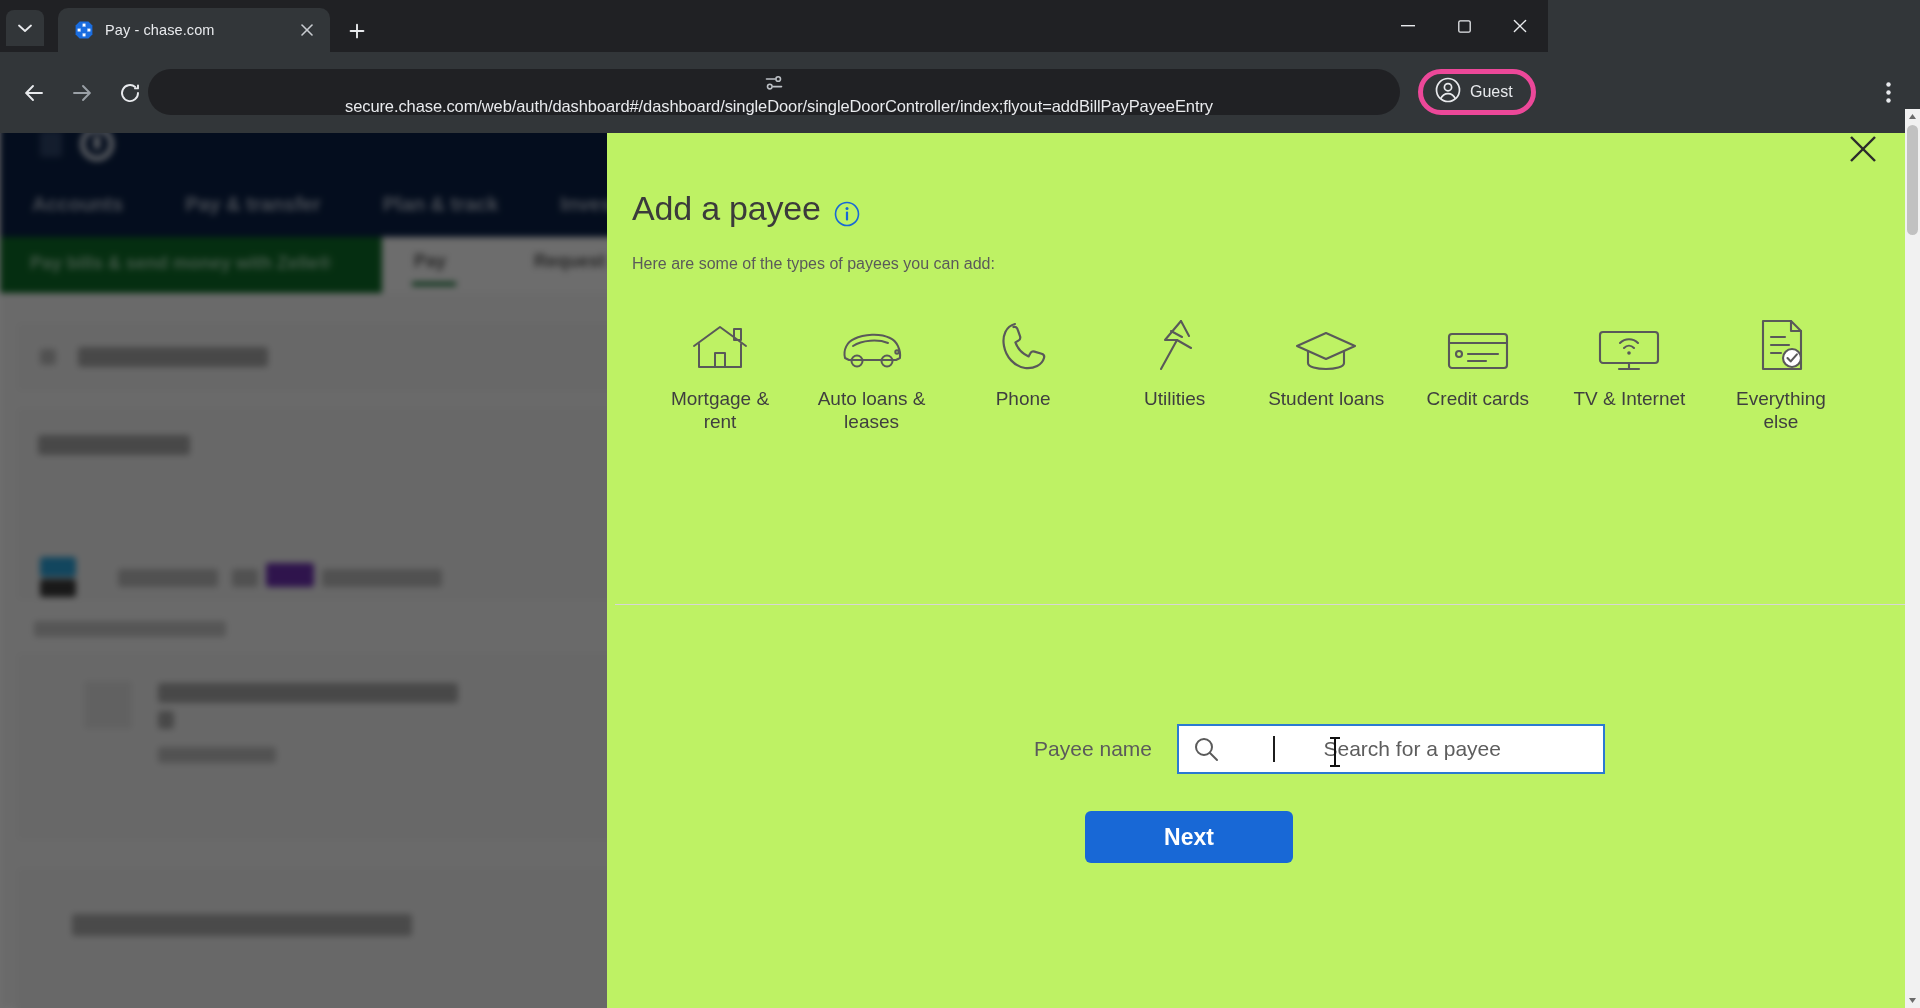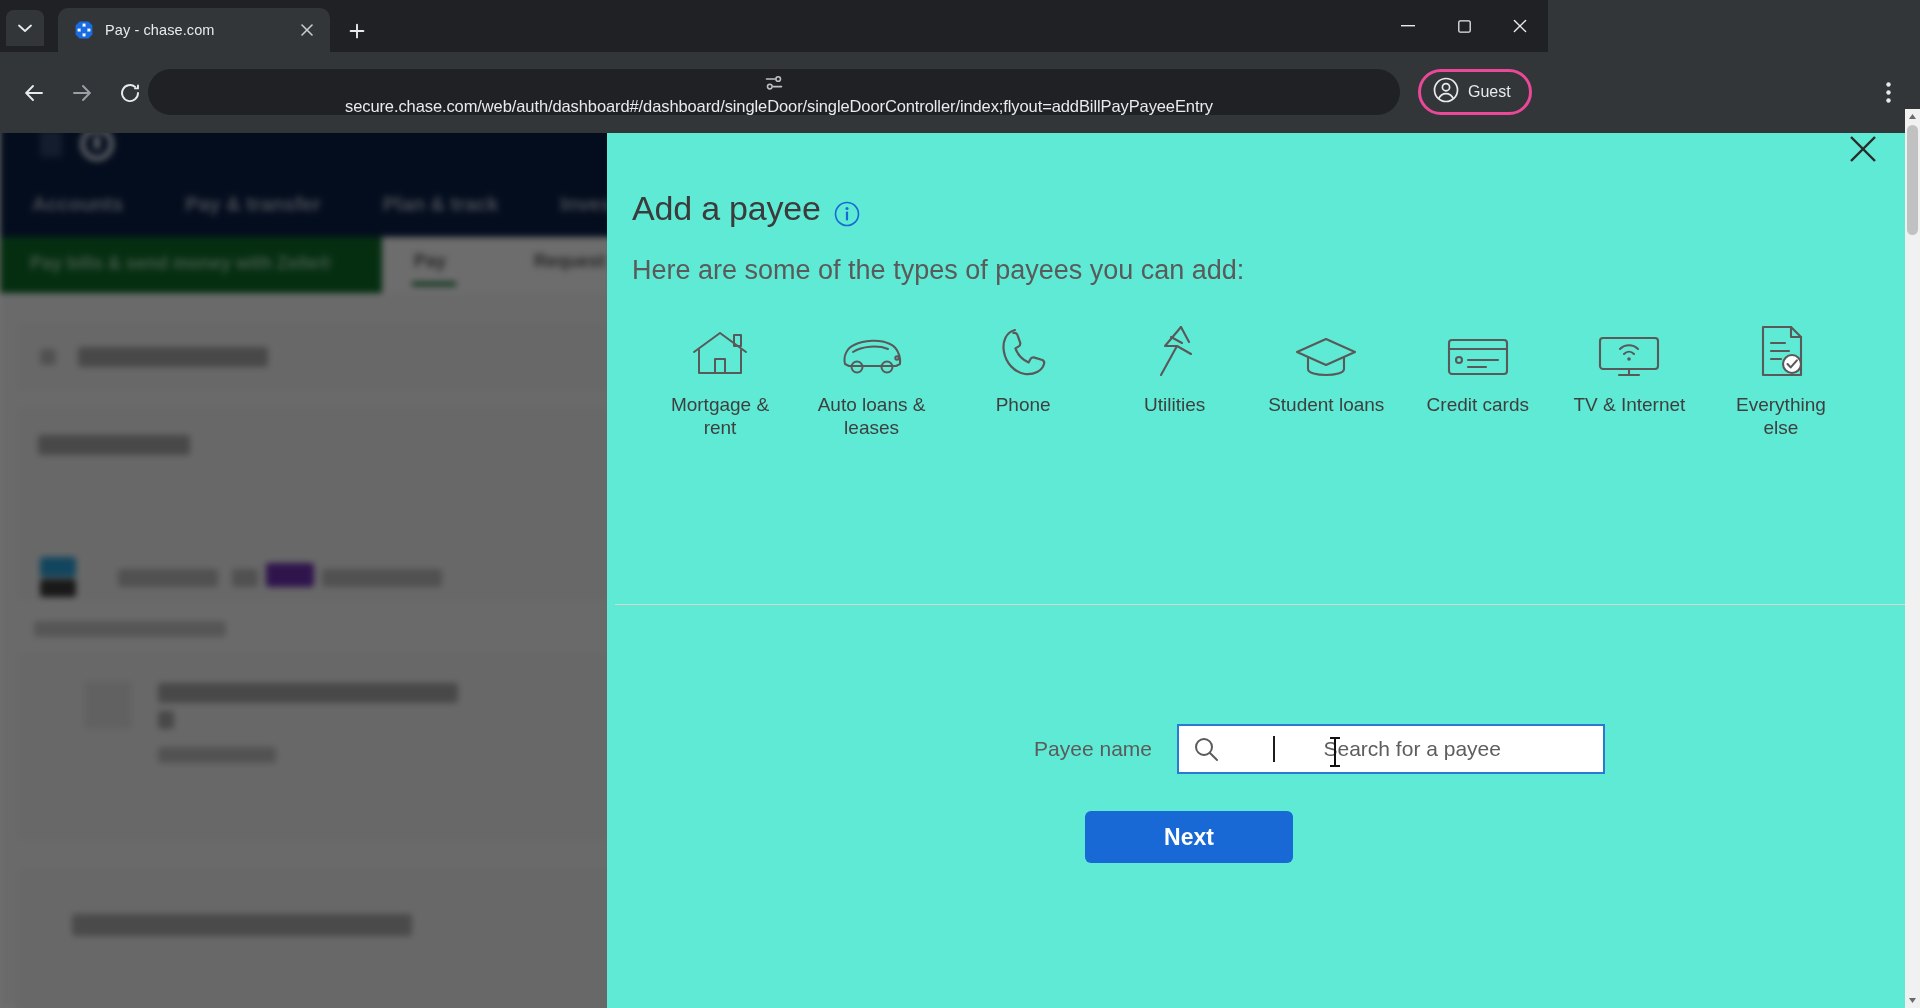--- a/index.html
+++ b/index.html
@@ -75,21 +75,21 @@
     padding: 0 18px; cursor: text; flex-direction: column;
   }
   .omnibox-icon { width: 28px; flex: 0 0 28px; display:flex; align-items:center; justify-content:center; }
   .omnibox-url {
     margin-left: 10px; color: #e8eaed; font-size: 16.5px;
     white-space: nowrap; overflow: hidden; letter-spacing: -.1px;
   }
 
   .profile-chip {
     position: absolute; left: 1418px; top: 17px; height: 46px;
-    border: 3px solid #ec4899; border-radius: 23px;
+    border: 5px solid #ec4899; border-radius: 23px;
     display: flex; align-items: center; padding: 0 18px 0 12px;
     cursor: pointer; gap: 9px;
   }
   .profile-chip .label { color: #e8eaed; font-size: 16px; }
 
   .menu-btn {
     position: absolute; right: 10px; top: 18px; width: 44px; height: 44px;
     border-radius: 50%; display:flex; align-items:center; justify-content:center;
     cursor:pointer;
   }
@@ -158,40 +158,40 @@
   .bg-chip { position:absolute; border-radius:3px; }
 
   .bg-dim {
     position: absolute; top: 0; left: 0; width: 1920px; height: 899px;
     background: rgba(0,0,0,.56);
   }
 
   
   .modal {
     position: absolute; top: 0; left: 607px; width: 1313px; height: 899px;
-    background: #5eead4; overflow: hidden;
+    background: #bef264; overflow: hidden;
   }
   .modal-close {
     position: absolute; right: 33px; top: 16px; width: 48px; height: 48px;
     display: flex; align-items: center; justify-content: center; cursor: pointer;
   }
   .modal-inner { position: absolute; left: 25px; top: 80px; width: 1235px; }
 
   .modal-title {
     font-size: 34px; color: #3b3b3b; font-weight: 400;
     display: flex; align-items: center; gap: 13px; letter-spacing: -.2px;
   }
   .info-icon { width: 26px; height: 26px; flex: 0 0 26px; cursor: pointer; }
 
   .modal-para {
     margin-top: 41px; font-size: 21px; line-height: 28px;
     color: #5a5a5a; font-weight: 300;
   }
   .modal-para2 {
-    margin-top: 28px; font-size: 27px; line-height: 28px;
+    margin-top: 22px; font-size: 16px; line-height: 28px;
     color: #5a5a5a; font-weight: 300;
   }
 
   .types-row {
     margin-top: 36px; display: flex; align-items: flex-start;
     justify-content: space-between; padding: 0 22px 0 24px;
   }
   .type-item {
     width: 128px; display: flex; flex-direction: column; align-items: center;
     cursor: pointer;

